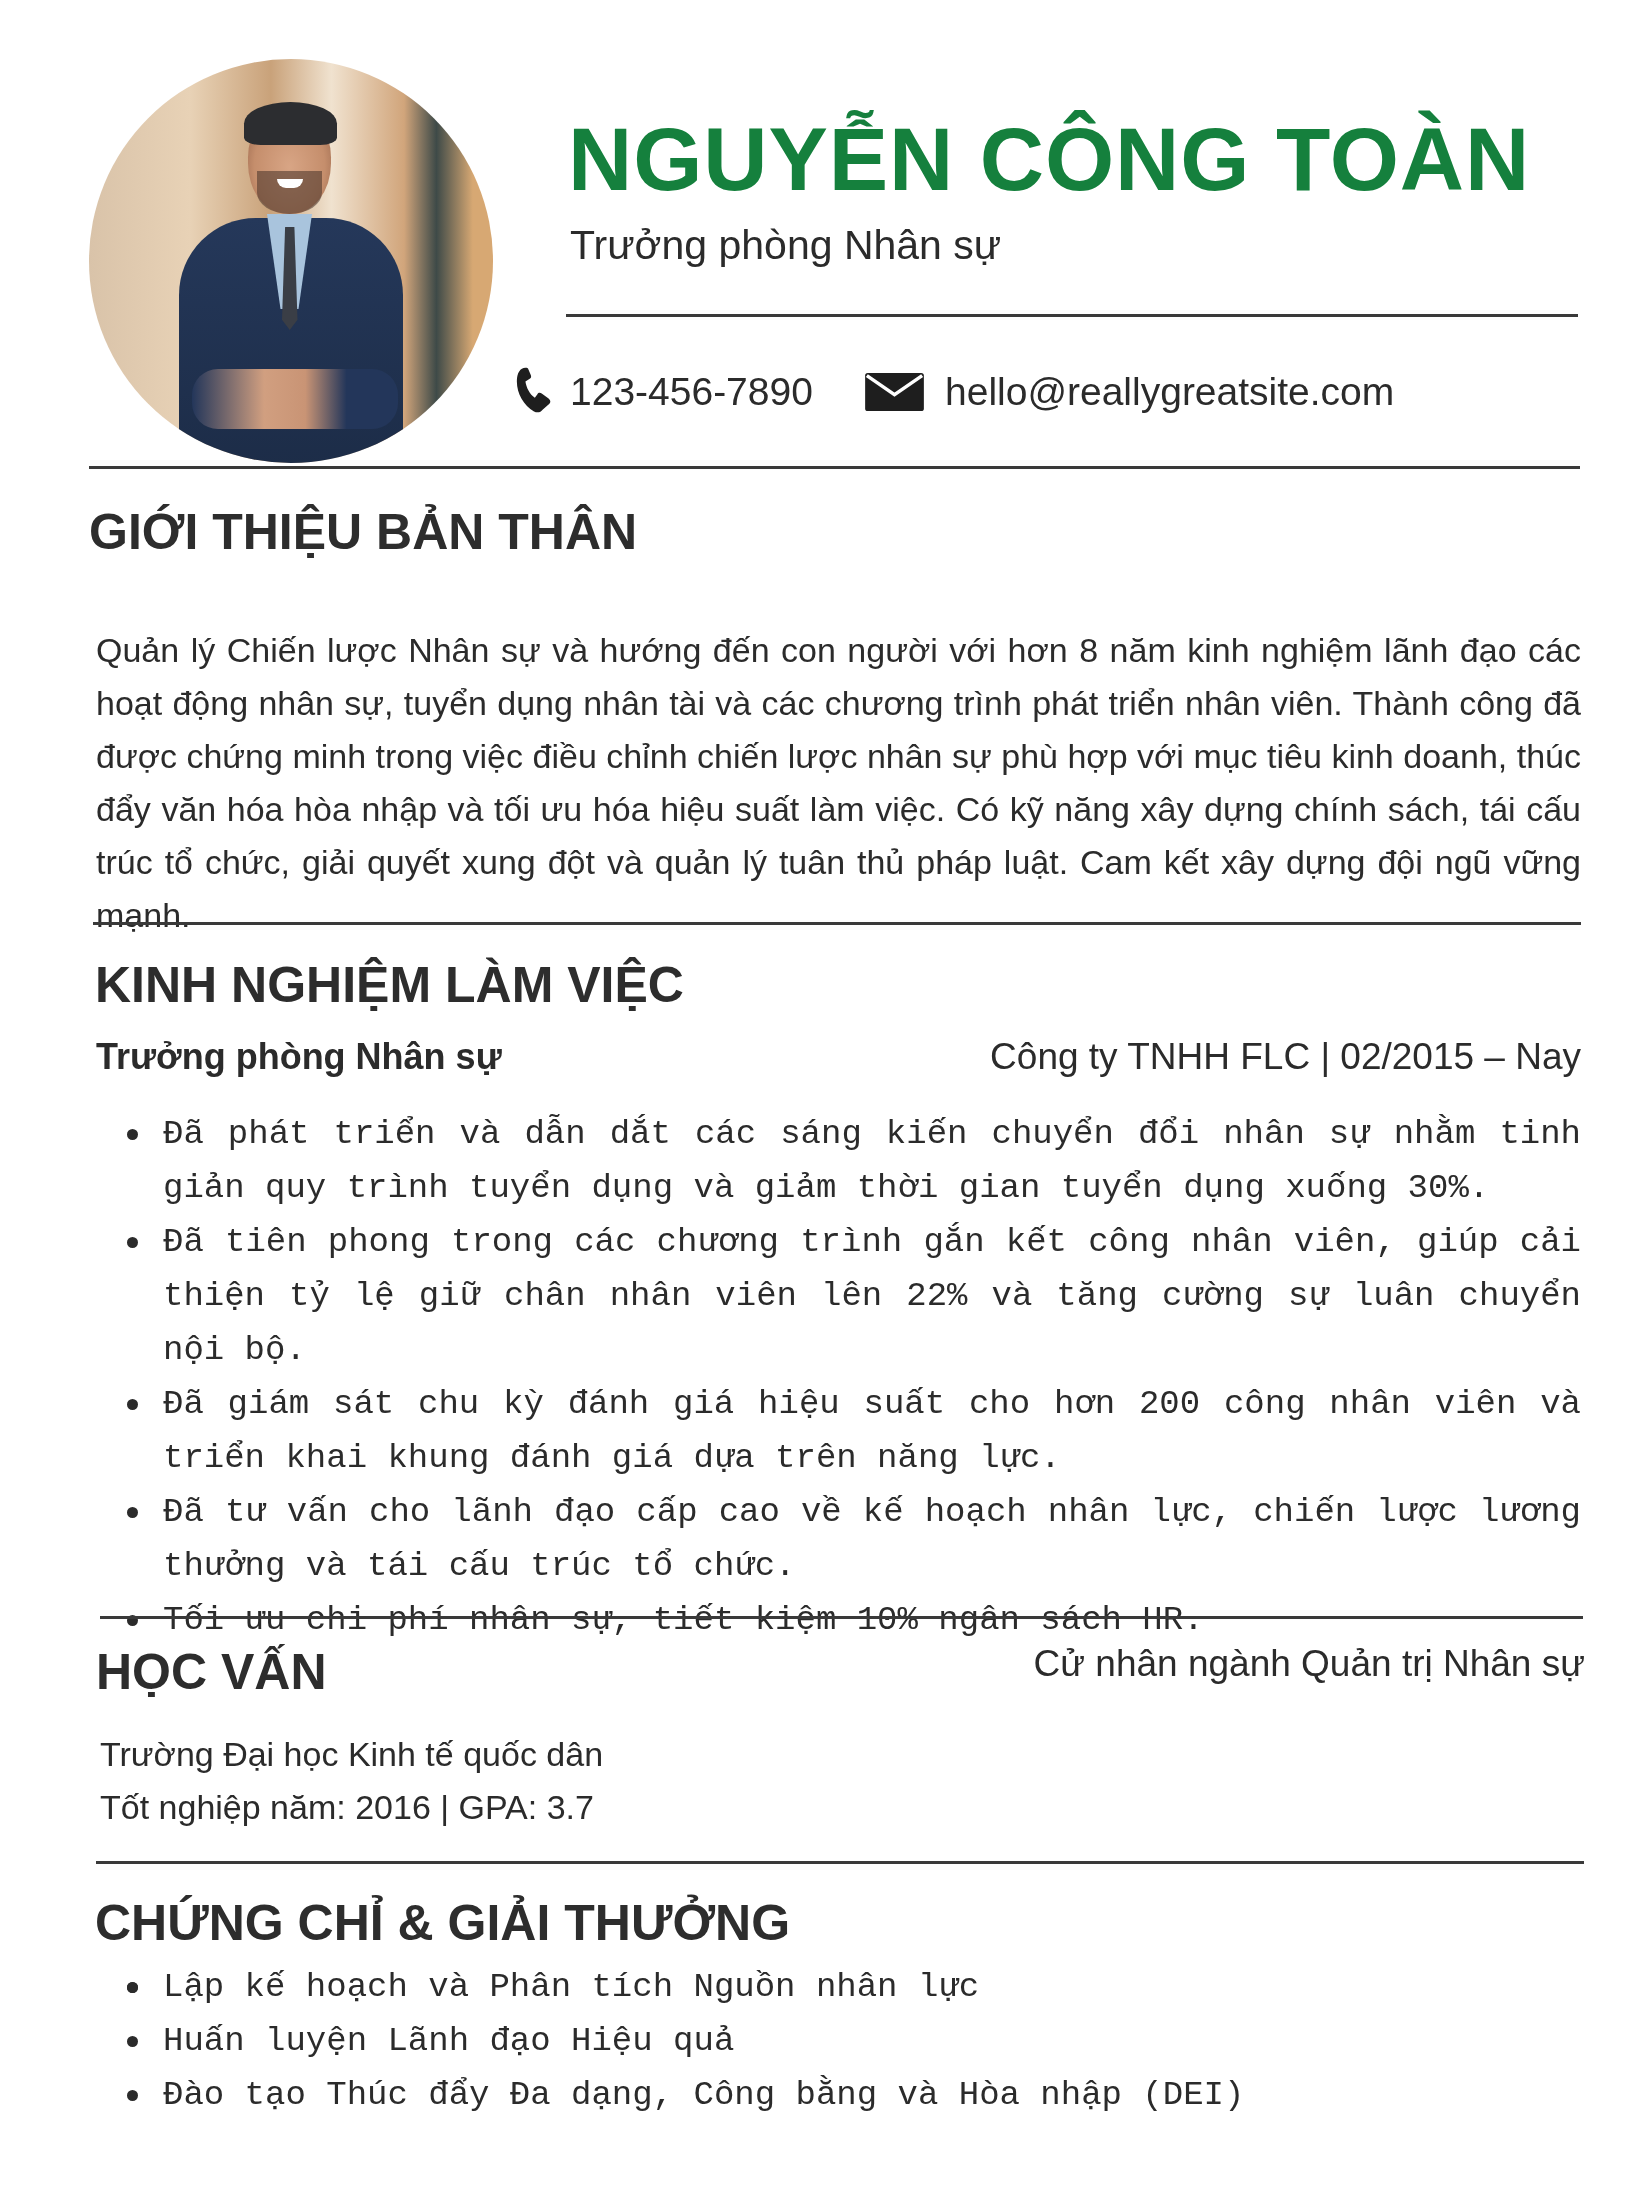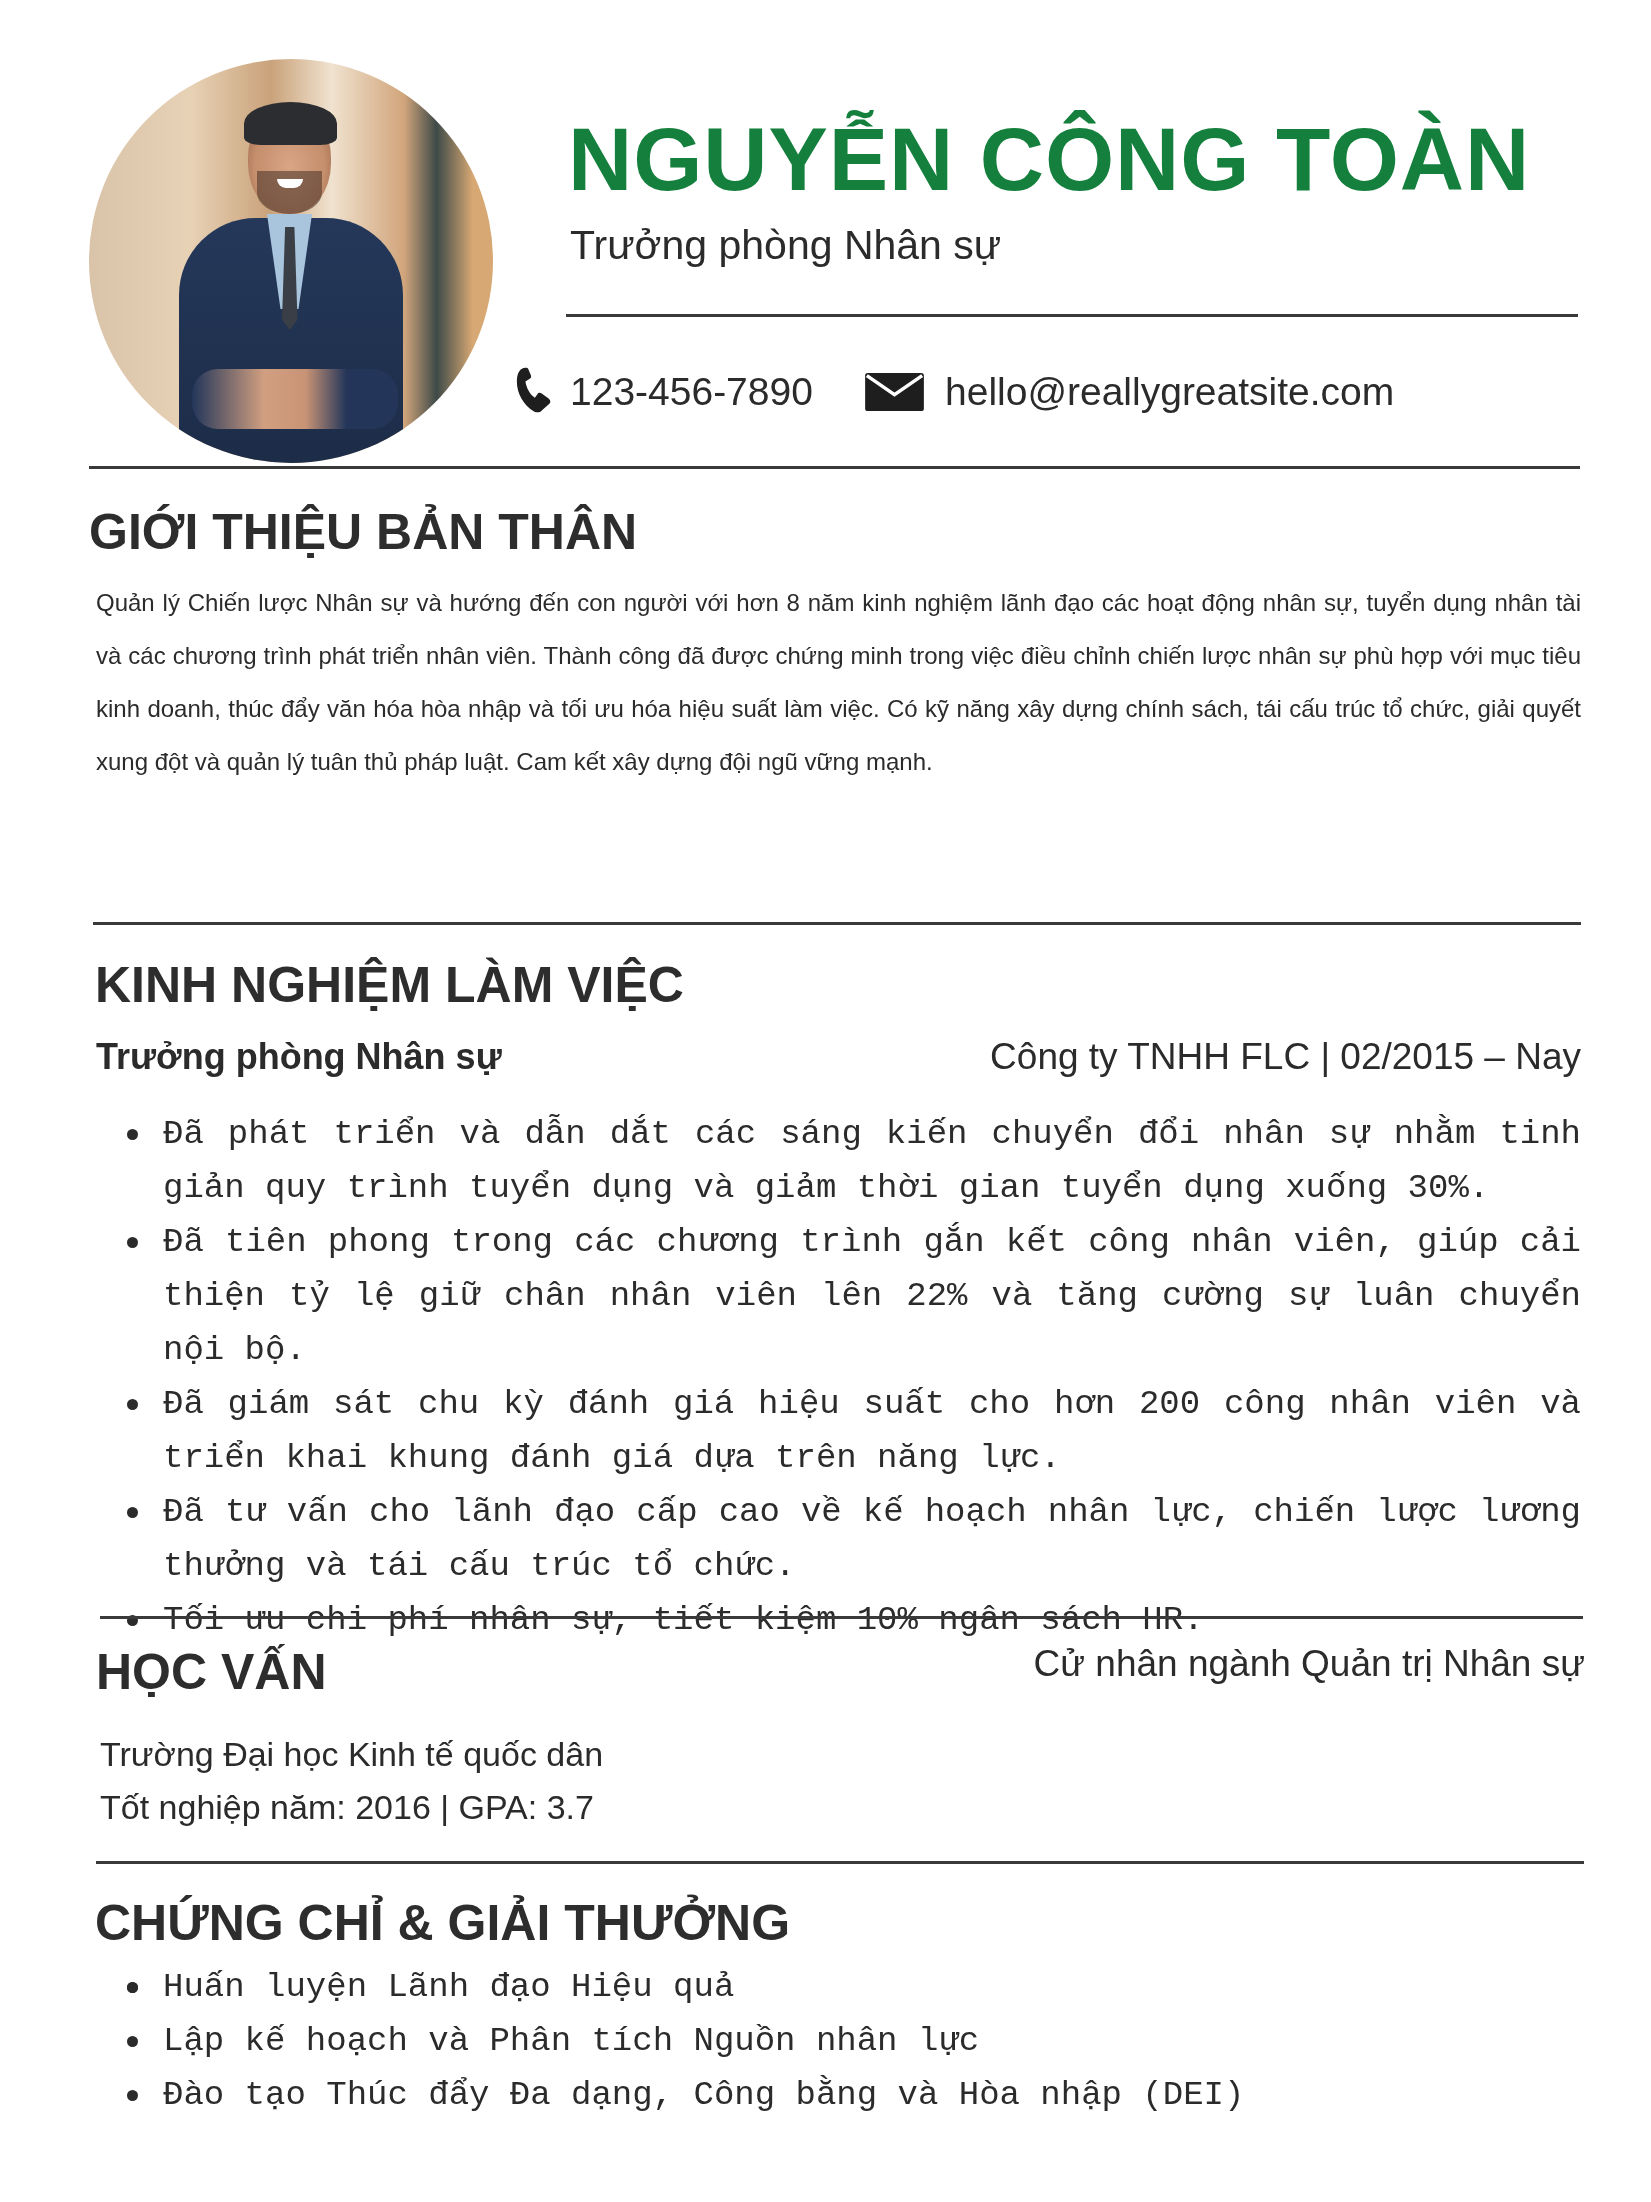--- a/index.html
+++ b/index.html
@@ -49,21 +49,21 @@
   }
   .subtitle {
     left: 570px; top: 219px; font-size: 41px; line-height: 52px; white-space: nowrap; color: #2b2b2b;
   }
   .hr { height: 2.6px; background: #3a3a3a; }
   .contact-icon { width: 38px; height: 48px; }
   .contact-text { font-size: 39px; line-height: 48px; white-space: nowrap; color: #2b2b2b; }
 
   .h2 { font-size: 50px; font-weight: bold; line-height: 60px; white-space: nowrap; color: #2d2d2d; }
   .para {
-    left: 96px; width: 1485px; font-size: 24px; line-height: 53px; text-align: justify; color: #2b2b2b;
+    left: 96px; width: 1485px; font-size: 34px; line-height: 53px; text-align: justify; color: #2b2b2b; margin-top: 48px;
   }
   .role { font-size: 36px; font-weight: bold; line-height: 48px; white-space: nowrap; }
   .company { font-size: 37px; line-height: 48px; white-space: nowrap; text-align: left; }
   ul.bullets {
     margin: 0; padding: 0; list-style: none; font-size: 34px; line-height: 54px; color: #2b2b2b; font-family: Liberation Mono, monospace;
   }
   ul.bullets li { position: relative; padding-left: 67px; text-align: justify; }
   ul.bullets li .dot {
     position: absolute; left: 31px; top: 21.5px; width: 11.2px; height: 11.2px; border-radius: 50%; background: #2b2b2b;
   }
@@ -127,17 +127,17 @@
 <div class="abs h2" style="left:96px; top:1642px;">HỌC VẤN</div>
 <div class="abs degree" style="right:67px; top:1640px;">Cử nhân ngành Quản trị Nhân sự</div>
 <div class="abs edu-line" style="left:100px; top:1728px;">Trường Đại học Kinh tế quốc dân</div>
 <div class="abs edu-line" style="left:100px; top:1781px;">Tốt nghiệp năm: 2016 | GPA: 3.7</div>
 
 <div class="abs hr" style="left:96px; top:1861px; width:1488px;"></div>
 
 <div class="abs h2" style="left:95px; top:1893px;">CHỨNG CHỈ &amp; GIẢI THƯỞNG</div>
 <ul class="abs bullets" style="left:96px; top:1960px; width:1485px;">
   <li><span class="dot"></span></li>
+  <li><span class="dot"></span><span>Lập kế hoạch và Phân tích Nguồn nhân lực</span></li>
   <li><span class="dot"></span><span>Huấn luyện Lãnh đạo Hiệu quả</span></li>
-  <li><span class="dot"></span><span>Lập kế hoạch và Phân tích Nguồn nhân lực</span></li>
   <li><span class="dot"></span><span>Đào tạo Thúc đẩy Đa dạng, Công bằng và Hòa nhập (DEI)</span></li>
 </ul>
 
 
 </body></html>

